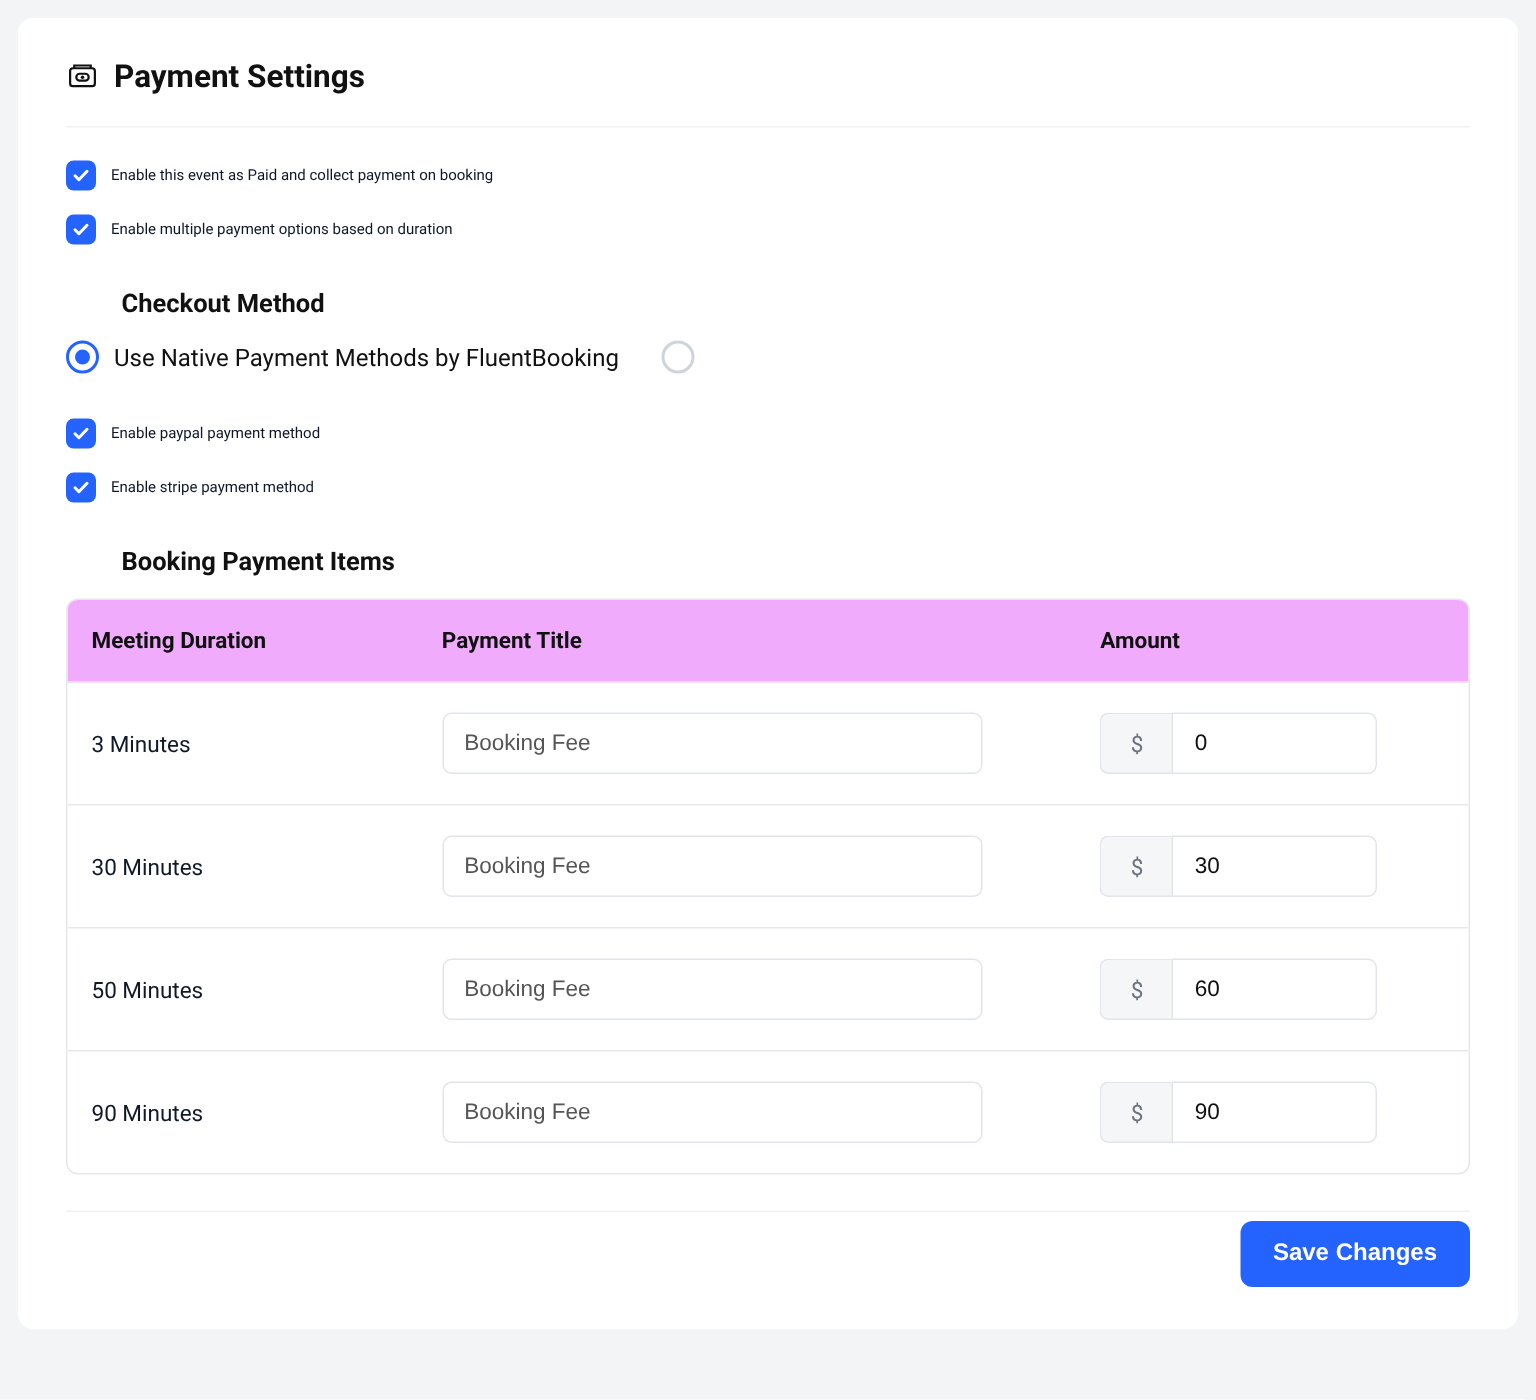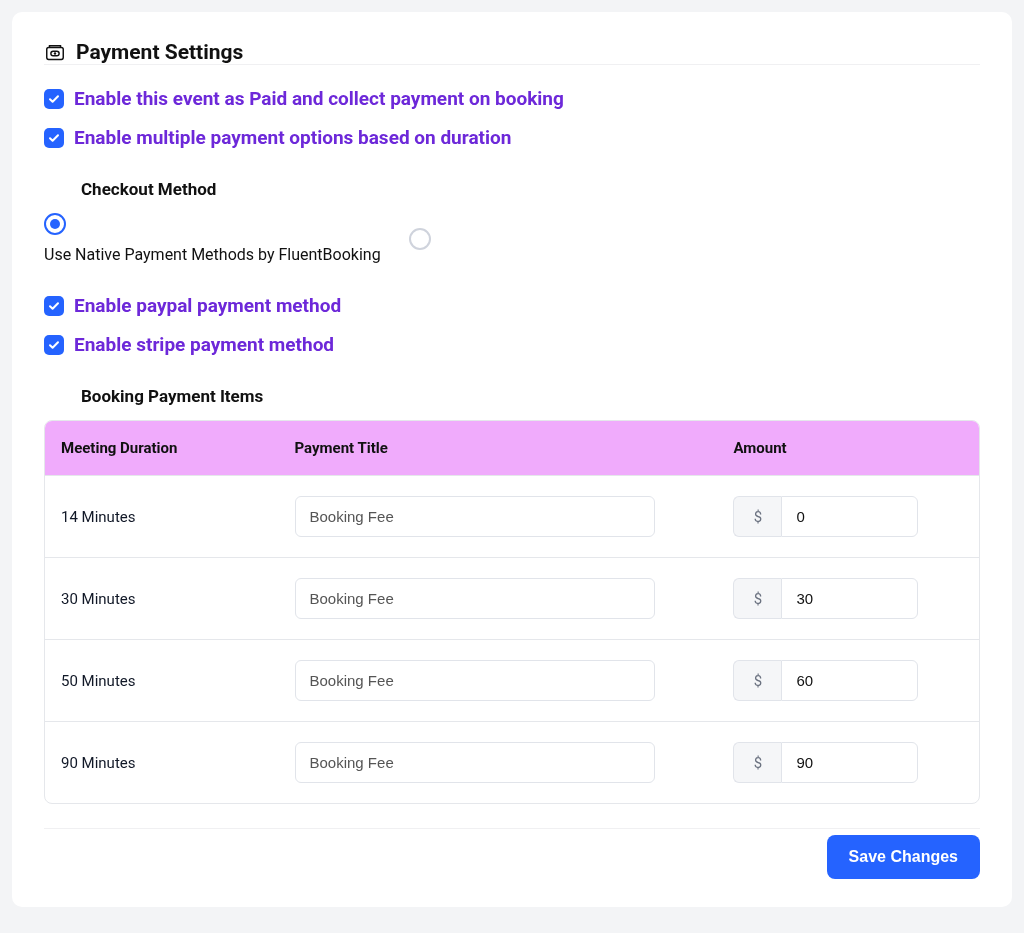--- a/index.html
+++ b/index.html
@@ -11,22 +11,23 @@
   }
   .panel {
     background: #fff;
     border-radius: 10px;
     padding: 28px 32px 28px 32px;
     max-width: 1000px;
     margin: 0 auto;
   }
   .header {
     display: flex;
-    align-items: flex-end;
+    align-items: flex-start;
     gap: 10px;
+    padding-bottom: 20px;
     border-bottom: 1px solid #f0f0f2;
     margin-bottom: 22px;
   }
   .header-icon svg { display: block; }
   .page-title {
     font-size: 21px;
     font-weight: 700;
     color: #111;
   }
   .checkbox-row {
@@ -41,44 +42,44 @@
     background: #2563ff;
     border-radius: 5px;
     display: flex;
     align-items: center;
     justify-content: center;
     flex-shrink: 0;
     cursor: pointer;
   }
   .custom-checkbox svg { display: block; }
   .checkbox-label {
-    color: #6d28d9;
-    font-size: 19px;
-    font-weight: 700;
+    color: #0f172a;
+    font-size: 10px;
+    font-weight: 400;
     cursor: pointer;
   }
   .section-heading {
     font-size: 17px;
     font-weight: 700;
     color: #111;
     margin-top: 30px;
     margin-bottom: 14px;
     margin-left: 37px;
   }
   .radio-group {
     display: flex;
     align-items: center;
     gap: 28px;
     margin-bottom: 30px;
   }
   .radio-row {
     display: flex;
+    align-items: center;
     gap: 10px;
     cursor: pointer;
-    flex-direction: column;
   }
   .custom-radio {
     width: 22px;
     height: 22px;
     border-radius: 50%;
     border: 2px solid #cfd3dc;
     display: flex;
     align-items: center;
     justify-content: center;
     flex-shrink: 0;
@@ -252,21 +253,21 @@
   <div class="section-heading">Booking Payment Items</div>
 
   <div class="table-wrap">
     <div class="table-header">
       <div class="th col-duration">Meeting Duration</div>
       <div class="th col-title">Payment Title</div>
       <div class="th col-amount">Amount</div>
     </div>
 
     <div class="table-row">
-      <div class="td col-duration">14 Minutes</div>
+      <div class="td col-duration">3 Minutes</div>
       <div class="td col-title">
         <input class="title-input" type="text" value="Booking Fee" style="">
       </div>
       <div class="td col-amount">
         <div class="amount-group">
           <span class="currency-prefix">$</span>
           <input class="amount-input" type="text" value="0" style="">
         </div>
       </div>
     </div>

